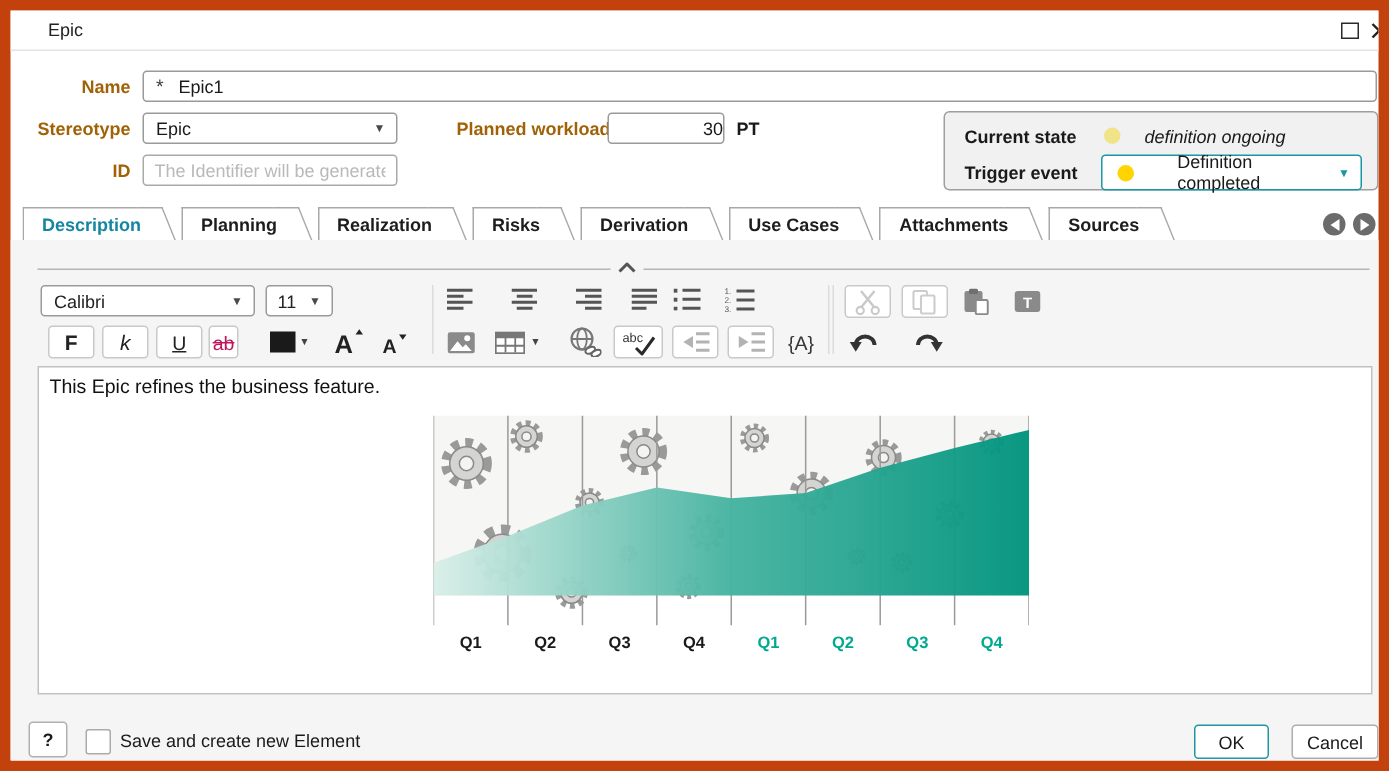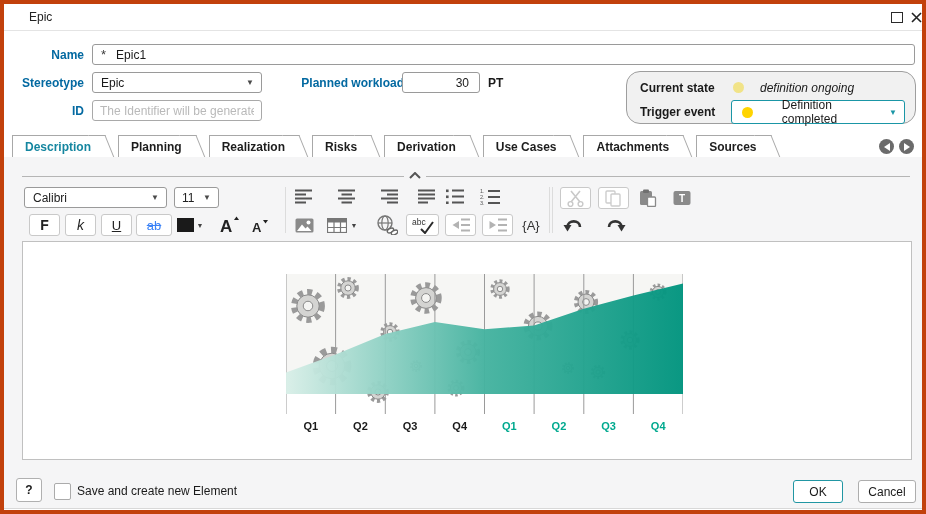--- a/index.html
+++ b/index.html
@@ -1,33 +1,33 @@
 <!DOCTYPE html>
 <html><head>
 <meta charset="utf-8">
 <style>
   html,body{margin:0;padding:0;background:#fff;}
-  .window{position:relative;width:926px;height:514px;background:#fff;border:4px solid #c2410c;
+  .window{position:relative;width:926px;height:514px;background:#fff;border:7px solid #c2410c;
     font-family:"Liberation Sans",sans-serif;font-size:12px;color:#1a1a1a;overflow:hidden;box-sizing:border-box;text-decoration:underline;}
   .abs{position:absolute;}
   
   .titlebar{position:absolute;left:0;top:0;width:100%;height:26px;border-bottom:1px solid #e4e4e4;background:#fff;}
   .title{position:absolute;left:25px;top:6px;font-size:12px;color:#222;}
   .winbtn{position:absolute;top:5px;width:18px;height:16px;display:flex;align-items:center;justify-content:center;cursor:pointer;background:none;border:none;padding:0;}
   
-  .flabel{position:absolute;width:80px;text-align:right;font-weight:bold;font-size:12px;color:#0369a1;}
+  .flabel{position:absolute;width:80px;text-align:right;font-weight:bold;font-size:12px;color:#a16207;}
   .inp{position:absolute;background:#fff;border:1px solid #9a9a9a;border-radius:3px;box-sizing:border-box;
     display:flex;align-items:center;font-size:12px;color:#1a1a1a;}
   .req{color:#3c3c3c;font-size:13px;margin:0 10px 0 8px;}
   .ddarrow{font-size:8px;color:#4a4a4a;margin-left:auto;margin-right:7px;}
   input.idfield{position:absolute;border:1px solid #a9a9a9;border-radius:3px;box-sizing:border-box;
     font-family:"Liberation Sans",sans-serif;font-size:12px;padding:0 7px;color:#333;}
   input.idfield::placeholder{color:#b9b9b9;}
   .statepanel{position:absolute;left:622px;top:67px;width:290px;height:53px;background:#f1f1f1;
-    border:1px solid #9e9e9e;border-radius:14px;box-sizing:border-box;}
+    border:1px solid #9e9e9e;border-radius:4px;box-sizing:border-box;}
   .dot{display:inline-block;border-radius:50%;}
   
   .tabbar{position:absolute;left:8px;top:131px;height:22px;width:862px;display:flex;overflow:hidden;}
   .tab{position:relative;height:21px;background:#fff;border-top:1px solid #a8a8a8;border-left:1px solid #a8a8a8;
     margin-right:17px;padding:0 10px 0 12px;display:flex;align-items:center;font-weight:bold;font-size:12px;
     color:#1d1d1d;white-space:nowrap;cursor:pointer;flex:0 0 auto;}
   .tab::after{content:"";position:absolute;top:-1px;right:-9px;width:16px;height:22px;background:#fff;
     border-top:1px solid #a8a8a8;border-right:1px solid #a8a8a8;transform:skewX(22deg);}
   .tab span{position:relative;z-index:2;}
   .tab.active{color:#1586a0;}
@@ -85,21 +85,21 @@
     <span>Epic1</span>
   </div>
 
   <div class="flabel" style="left:0;top:72px;">Stereotype</div>
   <div class="inp" style="left:88px;top:68px;width:170px;height:21px;">
     <span style="margin-left:8px;">Epic</span>
     <span class="ddarrow">▼</span>
   </div>
 
   <div class="flabel" style="left:250px;top:72px;width:150px;">Planned workload</div>
-  <div class="inp" style="left:398px;top:68px;width:78px;height:21px;justify-content:flex-end;padding-right:10px;">
+  <div class="inp" style="left:398px;top:68px;width:78px;height:21px;justify-content:flex-end;padding-right:0;">
     <span>30</span>
   </div>
   <div class="abs" style="left:484px;top:72px;font-weight:bold;">PT</div>
 
   <div class="flabel" style="left:0;top:100px;">ID</div>
   <input class="idfield" style="left: 88px; top: 96px; width: 170px; height: 21px;" placeholder="The Identifier will be generated.">
 
   <div class="statepanel">
     <div class="abs" style="left:13px;top:9px;font-weight:bold;">Current state</div>
     <span class="dot" style="position:absolute;left:106px;top:10px;width:11px;height:11px;background:#f1e388;"></span>
@@ -227,21 +227,21 @@
     <button class="tbtn" style="left:666px;top:30px;width:24px;height:22px;">
       <svg width="18" height="16" viewBox="0 0 18 16">
         <rect x="0.5" y="1" width="17" height="14" rx="2" fill="#8a8a8a"></rect>
         <text x="9" y="12" font-size="10" font-weight="bold" fill="#fff" text-anchor="middle" font-family="Liberation Sans,sans-serif">T</text>
       </svg>
     </button>
 
     <button class="tbtn boxed" style="left:25px;top:57px;width:31px;height:22px;font-weight:bold;font-size:14px;color:#222;">F</button>
     <button class="tbtn boxed" style="left:61px;top:57px;width:31px;height:22px;font-style:italic;font-size:14px;color:#222;">k</button>
     <button class="tbtn boxed" style="left:97px;top:57px;width:31px;height:22px;text-decoration:underline;font-size:13px;color:#222;">U</button>
-    <button class="tbtn boxed" style="left:132px;top:57px;width:36px;height:22px;text-decoration:line-through;font-size:13px;color:#3b82f6;">ab</button>
+    <button class="tbtn boxed" style="left:132px;top:57px;width:20px;height:22px;text-decoration:line-through;font-size:13px;color:#be185d;">ab</button>
 
     <button class="tbtn" style="left:170px;top:57px;width:32px;height:22px;">
       <span style="display:block;width:17px;height:14px;background:#1a1a1a;"></span>
       <span style="font-size:7px;color:#444;margin-left:3px;">▼</span>
     </button>
     <button class="tbtn" style="left:211px;top:55px;width:28px;height:24px;">
       <svg width="20" height="19" viewBox="0 0 20 19">
         <text x="1" y="17" font-size="17" font-weight="bold" fill="#222" font-family="Liberation Sans,sans-serif">A</text>
         <path d="M15 5 L17.5 1.5 L20 5 Z" fill="#222"></path>
       </svg>
@@ -307,20 +307,21 @@
       </svg>
     </button>
     <button class="tbtn" style="left:598px;top:57px;width:26px;height:22px;">
       <svg width="21" height="17" viewBox="0 0 21 17">
         <path d="M4 10 C4 2.5, 16.5 2.5, 16.5 10" fill="none" stroke="#333" stroke-width="2.6"></path>
         <path d="M12.5 8 L20.5 8 L16.5 14.5 Z" fill="#333"></path>
       </svg>
     </button>
 
     <div class="editor">
+      <div class="edittext">This Epic refines the business feature.</div>
 
       <div class="chart">
         <svg id="chart-svg" width="397" height="140" viewBox="0 0 397 140">
           <defs>
             <linearGradient id="areagrad" x1="0" y1="0" x2="1" y2="0">
               <stop offset="0" stop-color="#d9efe8"></stop>
               <stop offset="0.5" stop-color="#45b3a0"></stop>
               <stop offset="1" stop-color="#00947e"></stop>
             </linearGradient>
           </defs>

